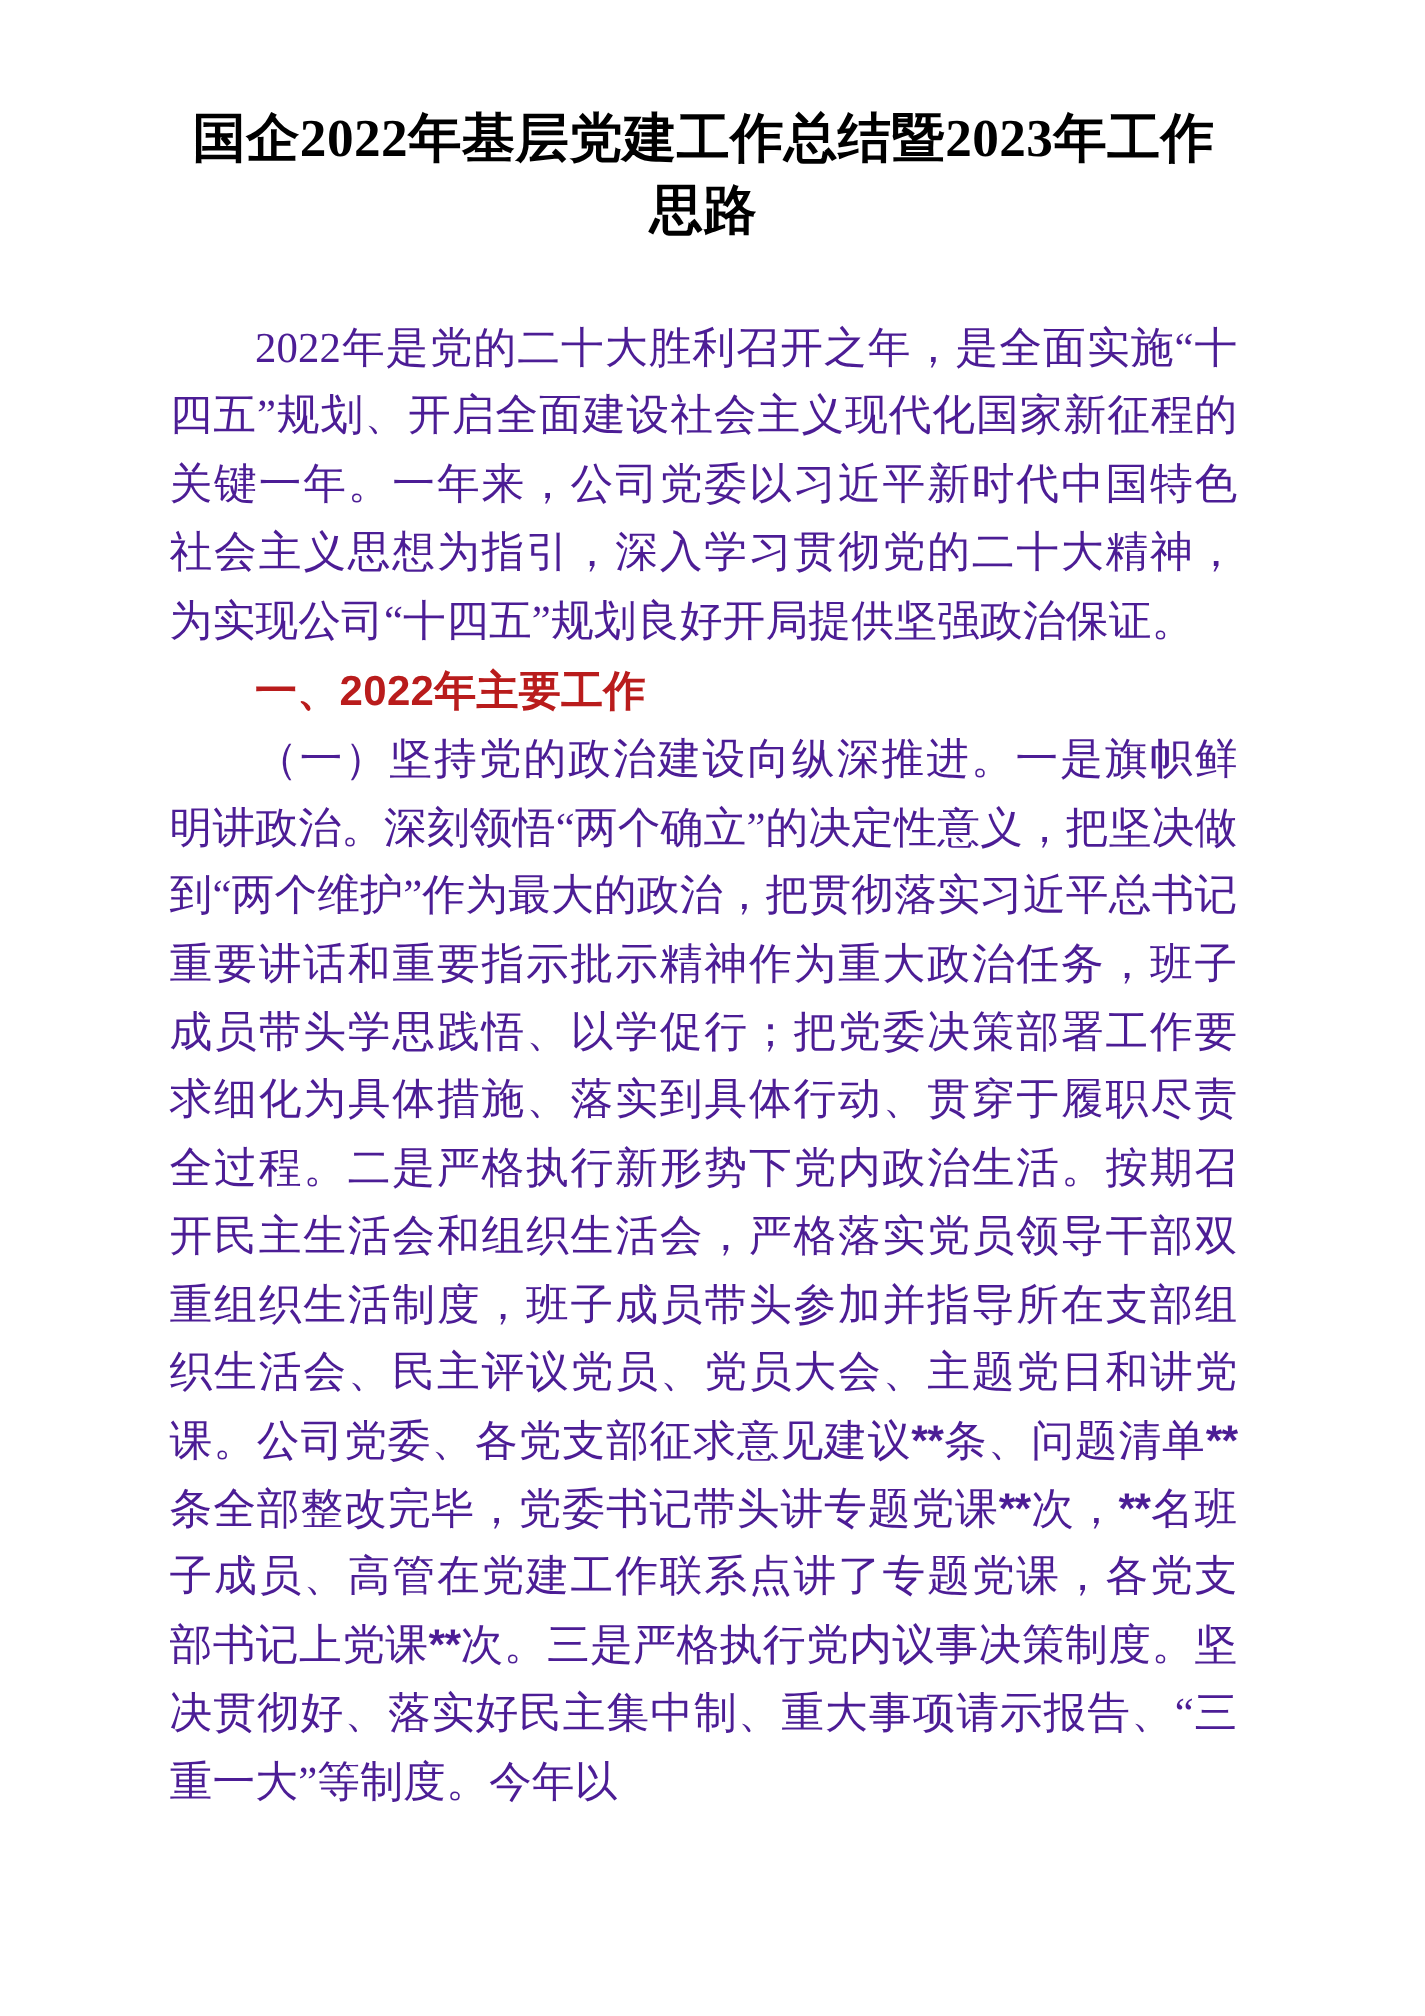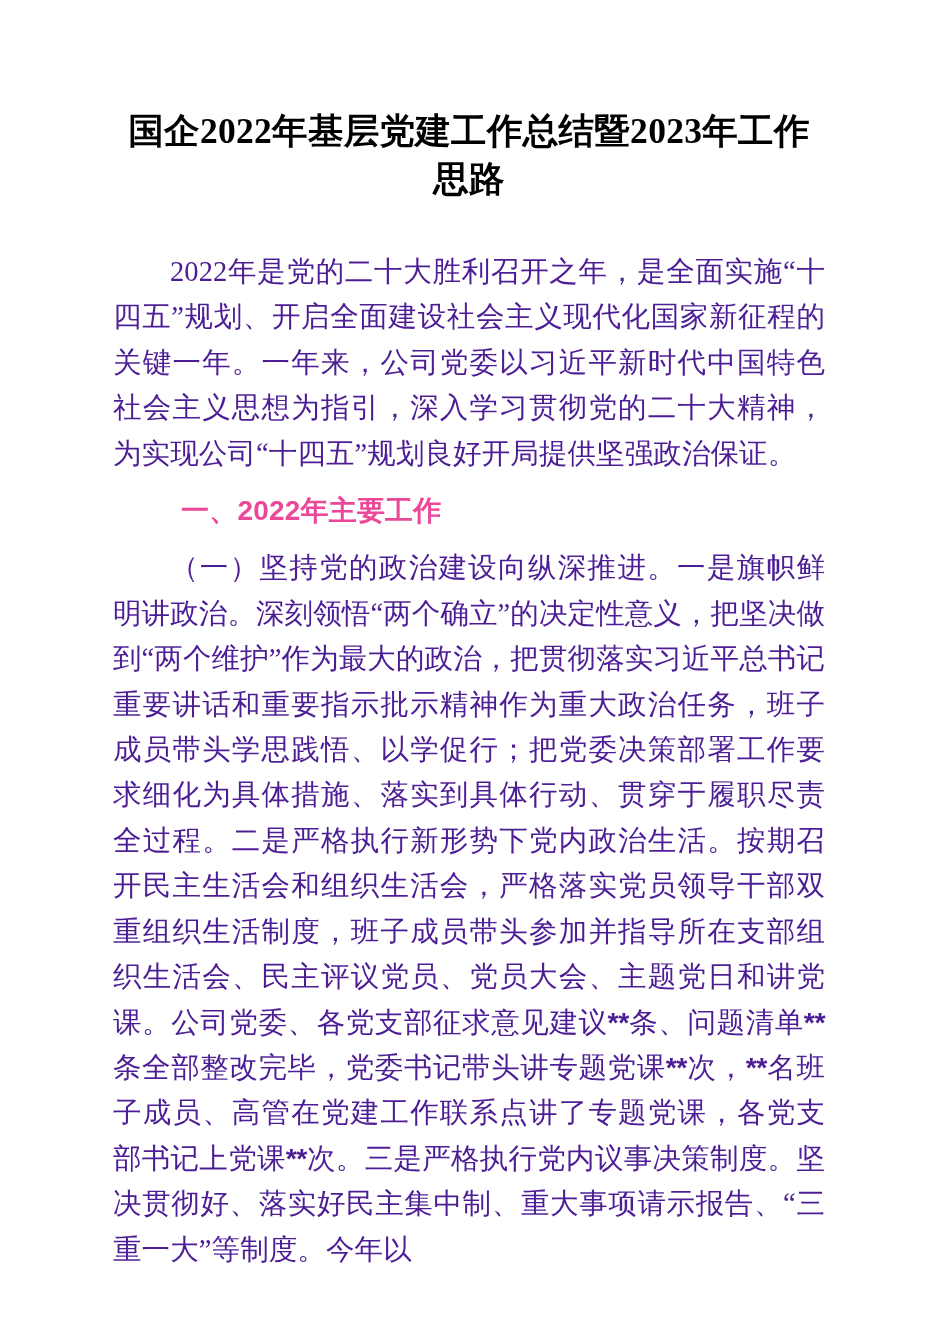--- a/index.html
+++ b/index.html
@@ -28,21 +28,21 @@
   .content {
     position: absolute;
     left: 113px;
     top: 0;
     width: 712px;
   }
 
   
   .doc-title {
     margin: 0;
-    padding-top: 107px;
+    padding-top: 68px;
     font-family: "Liberation Serif", "DejaVu Serif", serif;
     font-weight: bold;
     font-size: 35.5px;
     line-height: 48px;
     text-align: center;
     letter-spacing: 0.3px;
     color: #000000;
     word-break: break-all;
   }
 
@@ -61,28 +61,28 @@
     text-align-last: left;
     text-justify: inter-ideograph;
     text-indent: 57px;
     color: #4c1d95;
     word-break: break-all;
     letter-spacing: 0.1px;
   }
 
   
   .sec-heading {
-    margin: 12px;
+    margin: 1px;
     font-family: "Liberation Sans", "DejaVu Sans", sans-serif;
     font-size: 28px;
     line-height: 45.4px;
     font-weight: bold;
     text-indent: 56px;
     text-align: left;
-    color: #ec4899;
+    color: #b91c1c;
     letter-spacing: 0.2px;
     word-break: break-all;
   }
 
   
   .ph {
     font-weight: bold;
     font-family: "Liberation Sans", "DejaVu Sans", sans-serif;
     letter-spacing: -0.5px;
   }

